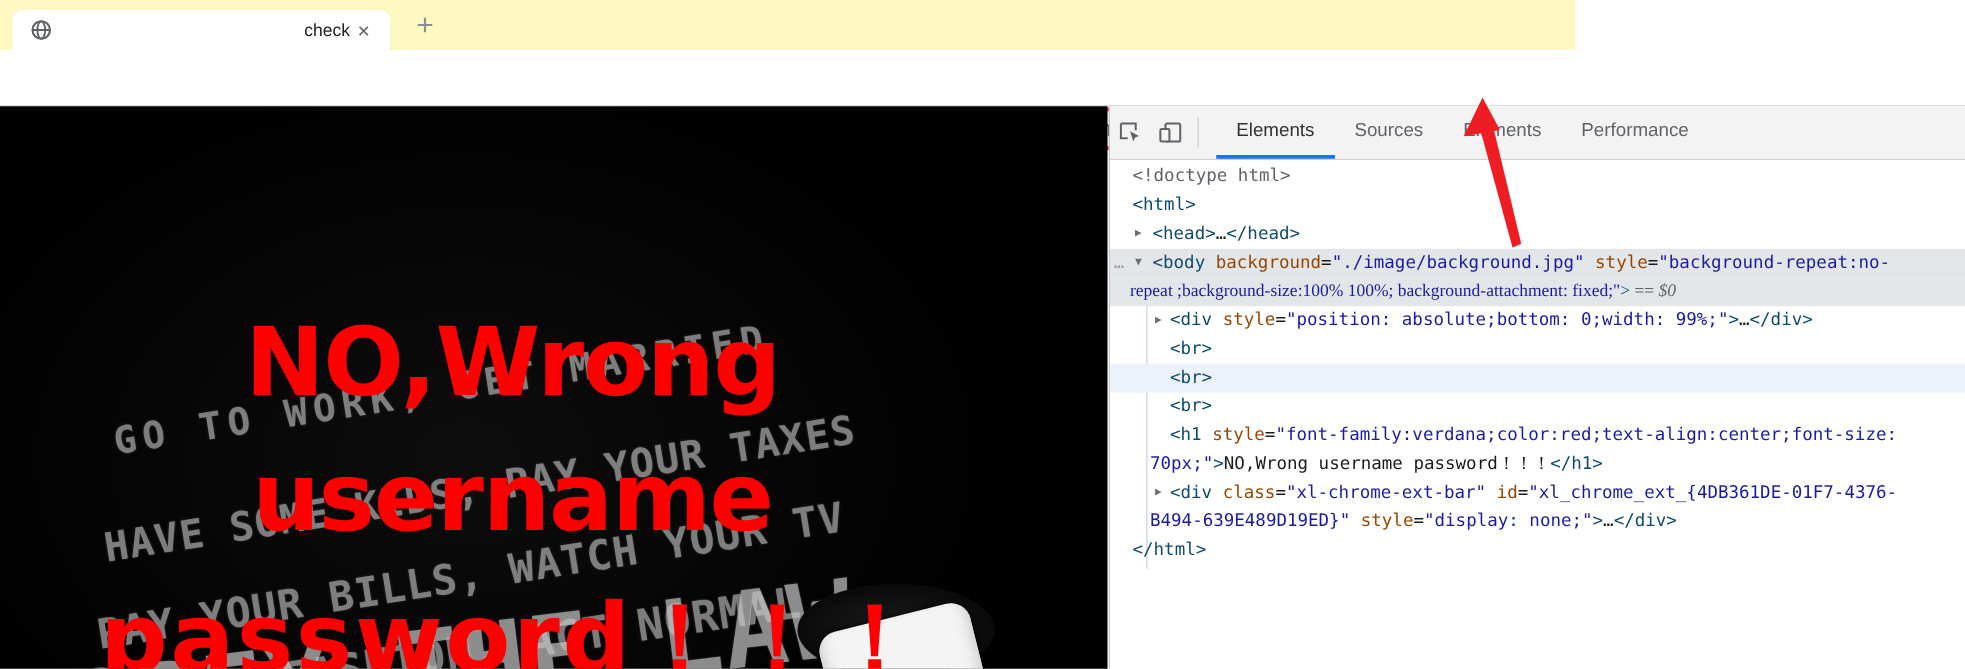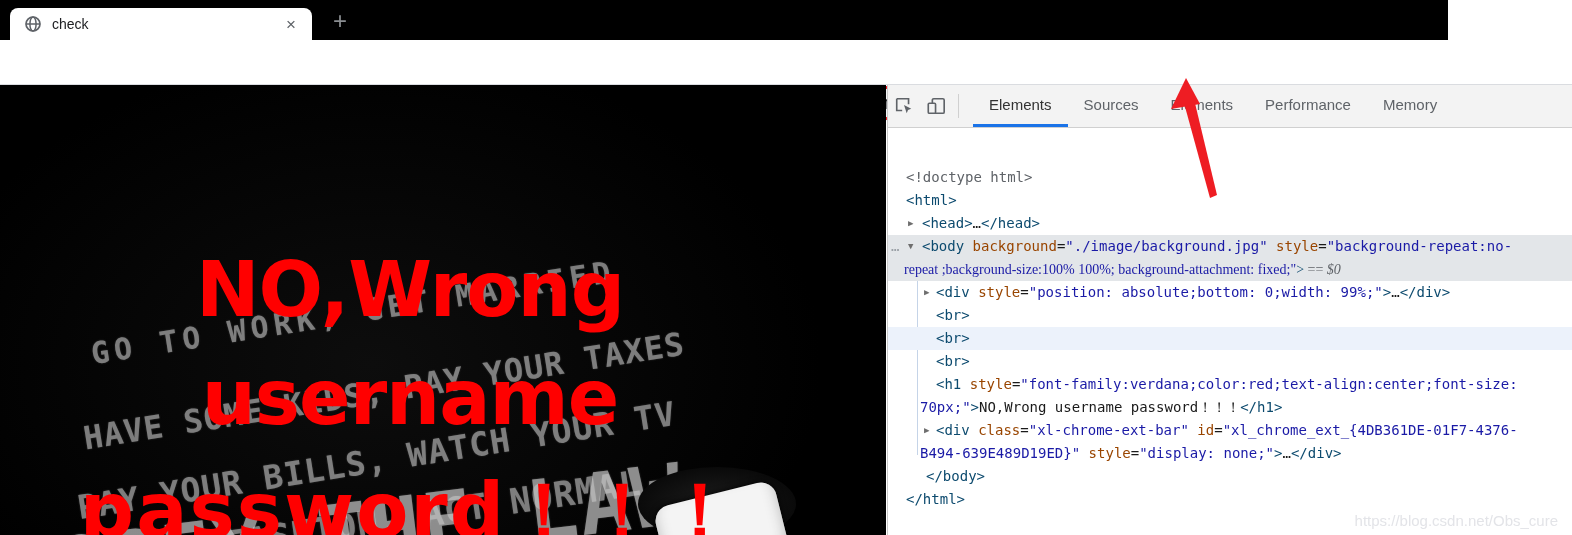--- a/index.html
+++ b/index.html
@@ -4,21 +4,21 @@
 <style>
   :root{
     --red:#ee1d23;
     --accent:#1a73e8;
   }
   *{box-sizing:border-box;margin:0;padding:0;}
   html,body{width:1572px;height:535px;overflow:hidden;background:#fff;
     font-family:"Liberation Sans",sans-serif;}
 
   
-  .tabstrip{position:absolute;left:0;top:0;width:1448px;height:40px;background:#000000;}
+  .tabstrip{position:absolute;left:0;top:0;width:1260px;height:40px;background:#fef9c3;text-align:right;}
   .tab{position:absolute;left:10px;top:8px;width:302px;height:32px;background:#fff;
     border-radius:8px 8px 0 0;display:flex;align-items:center;padding:0 10px 0 14px;}
   .tab-title{font-size:14px;color:#202124;margin-left:10px;flex:1;}
   .tab-close{color:#5f6368;font-size:17px;line-height:17px;padding:0 6px;cursor:default;}
   .newtab{position:absolute;left:322px;top:6px;width:36px;height:30px;color:#8a8d91;
     font-size:24px;display:flex;align-items:center;justify-content:center;}
 
   .toolbar{position:absolute;left:0;top:40px;width:1572px;height:45px;background:#fff;
     border-bottom:1px solid #dadce0;}
   .navbtn{position:absolute;top:51px;width:24px;height:24px;}
@@ -163,40 +163,37 @@
         <rect x="7" y="3" width="13" height="16" rx="1.5" fill="none" stroke="#5f6368" stroke-width="1.8"></rect>
         <rect x="2.5" y="8" width="8" height="11" rx="1.2" fill="#f3f3f3" stroke="#5f6368" stroke-width="1.8"></rect>
       </svg>
     </div>
     <div class="dt-vsep"></div>
     <div class="dt-tabs">
         <div class="dt-tab active">Elements</div>
         <div class="dt-tab">Sources</div>
         <div class="dt-tab">Elements</div>
         <div class="dt-tab">Performance</div>
-        <div class="dt-tab">Memory</div>
       </div>
   </div>
   <div class="tree" id="tree">
     <div class="guide"></div>
-  <div class="row" style="padding-left: 18px; margin-top: 36px;"><span class="tk-g">&lt;!doctype html&gt;</span></div>
+  <div class="row" style="padding-left: 18px;"><span class="tk-g">&lt;!doctype html&gt;</span></div>
       <div class="row" style="padding-left: 18px;"><span class="tk-p">&lt;html&gt;</span></div>
       <div class="row" style="padding-left: 34px;"><span class="tri" style="left: 20px;">▶</span><span class="tk-p">&lt;head&gt;</span><span class="tk-t">…</span><span class="tk-p">&lt;/head&gt;</span></div>
       <div class="row sel" style="padding-left: 34px;"><span class="ell">…</span><span class="tri" style="left: 20px;">▼</span><span class="tk-p">&lt;body </span><span class="tk-o">background</span><span class="tk-t">=</span><span class="tk-b">"./image/background.jpg"</span><span class="tk-t"> </span><span class="tk-o">style</span><span class="tk-t">=</span><span class="tk-b">"background-repeat:no-</span></div>
       <div class="row sel" style="padding-left: 16px; font-family: Liberation Serif, serif;"><span class="tk-b">repeat ;background-size:100% 100%; background-attachment: fixed;"</span><span class="tk-p">&gt;</span><span class="tk-g"> == </span><span class="tk-i">$0</span></div>
       <div class="row" style="padding-left: 48px;"><span class="tri" style="left: 36px;">▶</span><span class="tk-p">&lt;div </span><span class="tk-o">style</span><span class="tk-t">=</span><span class="tk-b">"position: absolute;bottom: 0;width: 99%;"</span><span class="tk-p">&gt;</span><span class="tk-t">…</span><span class="tk-p">&lt;/div&gt;</span></div>
       <div class="row" style="padding-left: 48px;"><span class="tk-p">&lt;br&gt;</span></div>
       <div class="row hover" style="padding-left: 48px;"><span class="tk-p">&lt;br&gt;</span></div>
       <div class="row" style="padding-left: 48px;"><span class="tk-p">&lt;br&gt;</span></div>
       <div class="row" style="padding-left: 48px;"><span class="tk-p">&lt;h1 </span><span class="tk-o">style</span><span class="tk-t">=</span><span class="tk-b">"font-family:verdana;color:red;text-align:center;font-size:</span></div>
       <div class="row" style="padding-left: 32px;"><span class="tk-b">70px;"</span><span class="tk-p">&gt;</span><span class="tk-t">NO,Wrong username password！！！</span><span class="tk-p">&lt;/h1&gt;</span></div>
       <div class="row" style="padding-left: 48px;"><span class="tri" style="left: 36px;">▶</span><span class="tk-p">&lt;div </span><span class="tk-o">class</span><span class="tk-t">=</span><span class="tk-b">"xl-chrome-ext-bar"</span><span class="tk-t"> </span><span class="tk-o">id</span><span class="tk-t">=</span><span class="tk-b">"xl_chrome_ext_{4DB361DE-01F7-4376-</span></div>
       <div class="row" style="padding-left: 32px;"><span class="tk-b">B494-639E489D19ED}"</span><span class="tk-t"> </span><span class="tk-o">style</span><span class="tk-t">=</span><span class="tk-b">"display: none;"</span><span class="tk-p">&gt;</span><span class="tk-t">…</span><span class="tk-p">&lt;/div&gt;</span></div>
-      <div class="row" style="padding-left: 38px;"><span class="tk-p">&lt;/body&gt;</span></div>
       <div class="row" style="padding-left: 18px;"><span class="tk-p">&lt;/html&gt;</span></div>
     </div>
-  <div class="watermark">https://blog.csdn.net/Obs_cure</div>
 </div>
 
 <svg class="annot-arrow" viewBox="0 0 1572 535">
   <polygon points="1210,198 1217,195 1194,99 1184,103" fill="#ee1d23"></polygon>
   <polygon points="1186,78 1171,109 1200,104" fill="#ee1d23"></polygon>
 </svg>
 
 </body></html>

